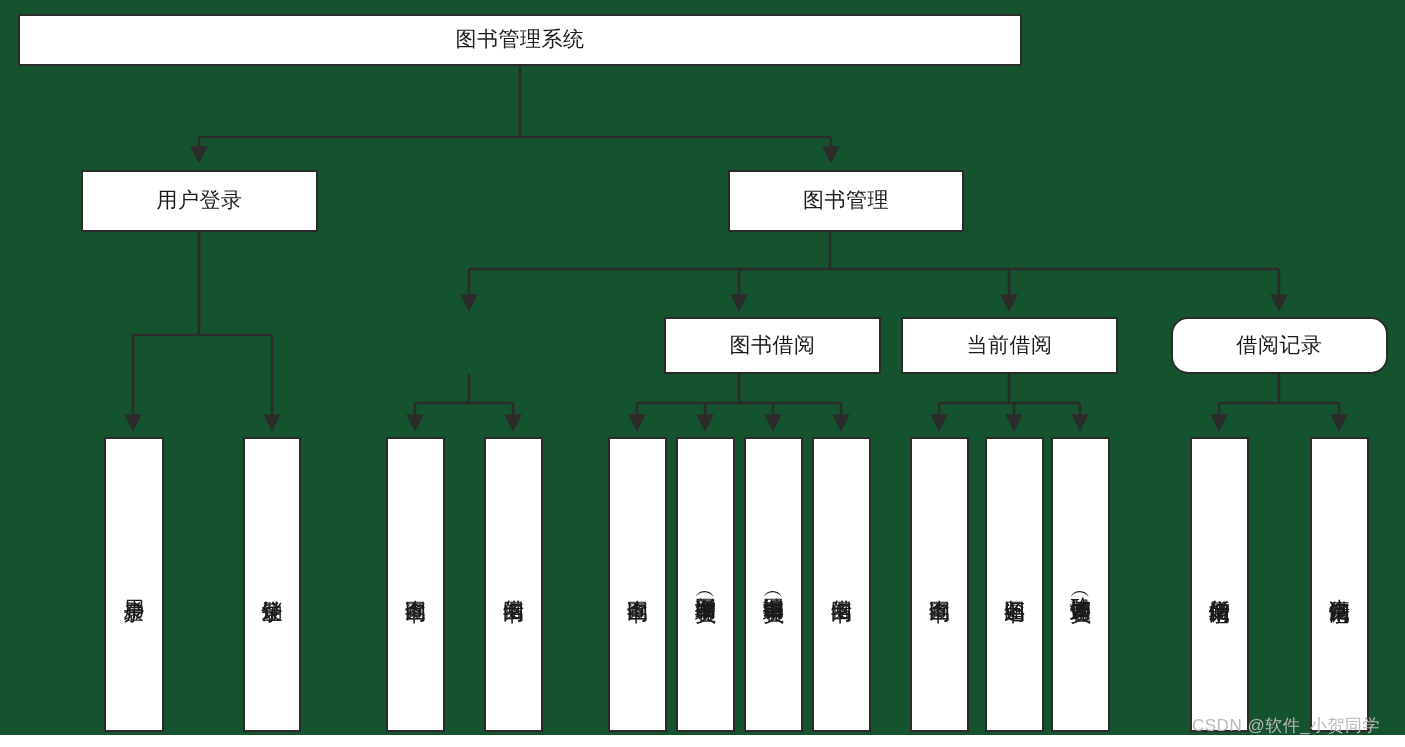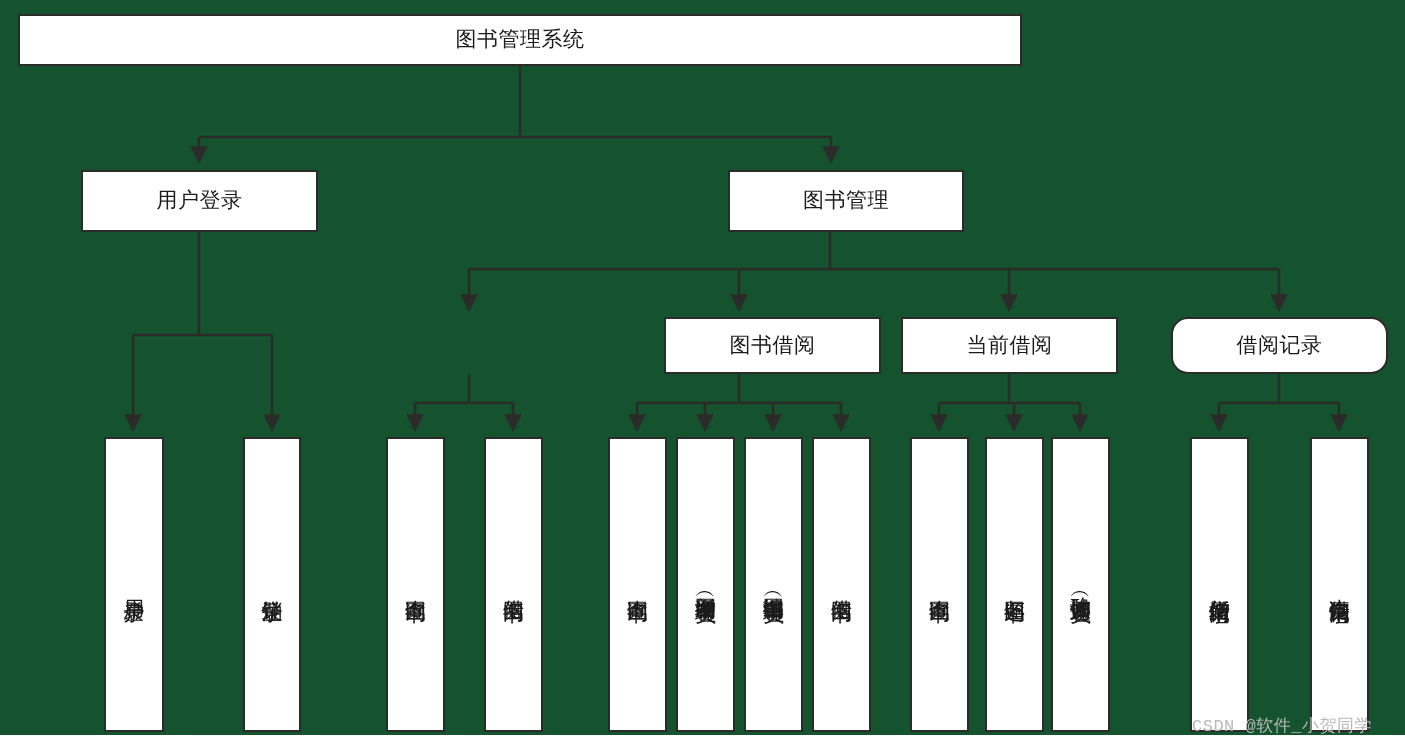--- a/index.html
+++ b/index.html
@@ -51,21 +51,21 @@
     text-orientation: upright;
     padding-top: 6px;
     padding-bottom: 6px;
   }
   .watermark {
     position: absolute;
     font-size: 17px;
     color: #b9b9b9;
     letter-spacing: 0.5px;
     white-space: nowrap;
-    font-family: Liberation Mono, monospace;
+    font-family: Liberation Sans, sans-serif;
   }
 </style>
 </head>
 <body>
 
 <div id="canvas">
 
   <svg id="wires" viewBox="0 0 1405 747" xmlns="http://www.w3.org/2000/svg">
     <defs>
       <marker id="arrow" viewBox="0 0 10 10" refX="9" refY="5" markerWidth="7" markerHeight="7" orient="auto-start-reverse">

